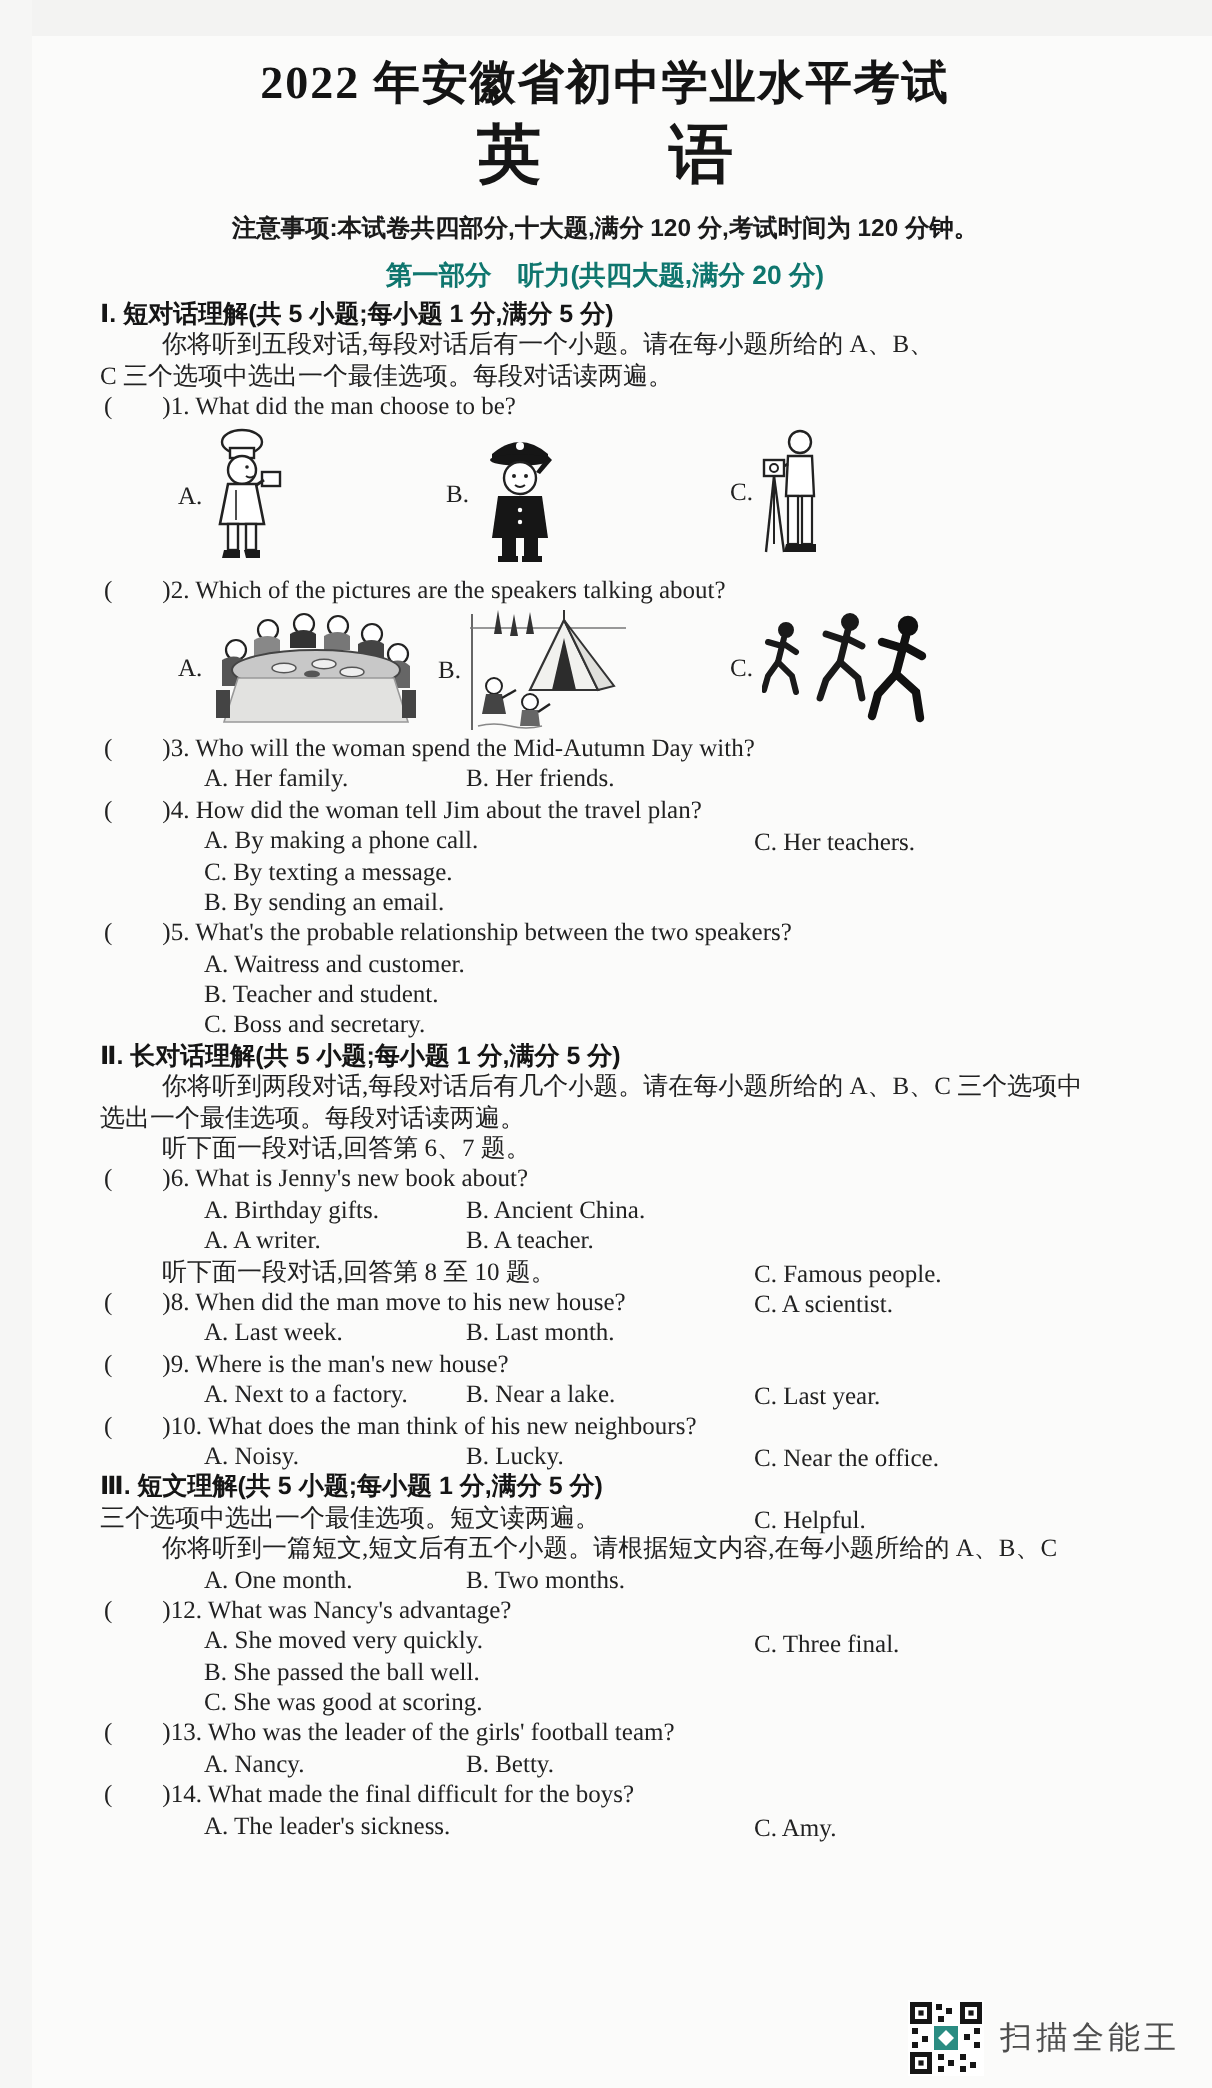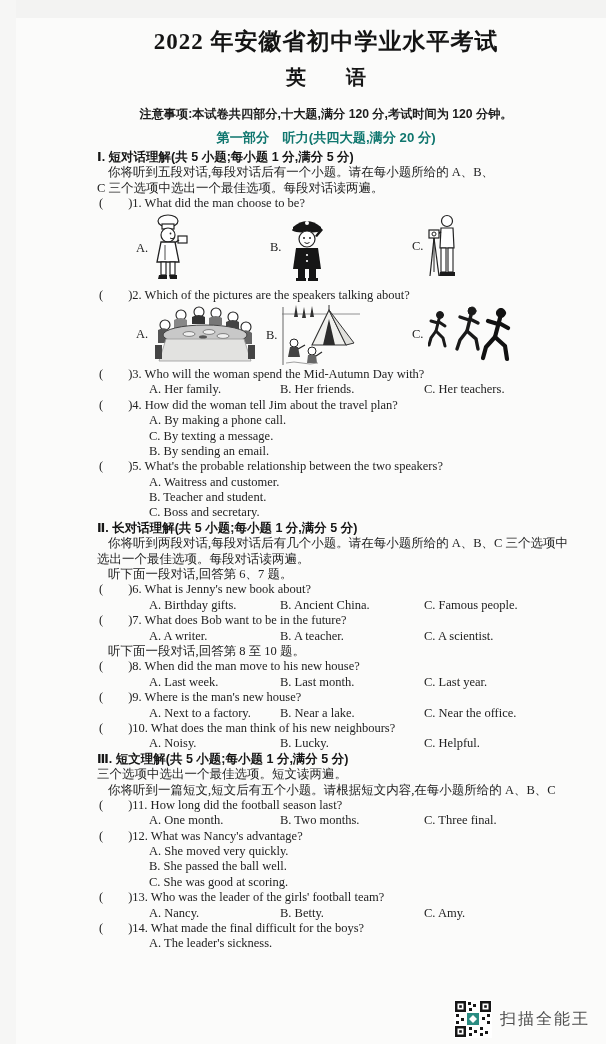--- a/index.html
+++ b/index.html
@@ -8,57 +8,57 @@
     position:relative;
     width:606px;height:1044px;
     margin:0 auto;
     background:#fbfbfa;
     overflow:hidden;
     font-family:"Liberation Serif","DejaVu Serif",serif;
     color:#1d1d1d;
   }
   .scan-shade-top{position:absolute;left:0;top:0;width:606px;height:18px;background:#f3f3f2;}
   .scan-shade-left{position:absolute;left:0;top:0;width:16px;height:1044px;background:#f6f6f5;}
-  .doc{position:absolute;left:0;top:0;width:606px;padding:0 48px 0 94px;box-sizing:border-box;}
+  .doc{position:absolute;left:0;top:0;width:606px;padding:0 48px 0 47px;box-sizing:border-box;}
   .title{
     margin-top:28px;text-align:center;
     font-size:23px;line-height:28px;font-weight:bold;color:#141414;
     letter-spacing:1px;white-space:pre;
   }
   .subject{
     margin-top:4px;text-align:center;
-    font-size:20px;line-height:34px;font-weight:bold;color:#161616;white-space:pre;
+    font-size:32px;line-height:34px;font-weight:bold;color:#161616;white-space:pre;
   }
   .notice{
     margin-top:12px;text-align:center;
     font-family:"Liberation Sans","DejaVu Sans",sans-serif;
     font-size:12.2px;line-height:16px;font-weight:bold;color:#1b1b1b;white-space:pre;
   }
   .part-heading{
     margin-top:7px;text-align:center;
     font-family:"Liberation Sans","DejaVu Sans",sans-serif;
     font-size:13.2px;line-height:17px;font-weight:bold;color:#0f766e;white-space:pre;
   }
   .ln{
     font-size:12.5px;line-height:15.4px;height:15.4px;
     white-space:pre;color:#222;
   }
   .sec-heading{
     font-family:"Liberation Sans","DejaVu Sans",sans-serif;
     font-weight:bold;color:#151515;margin-left:3px;margin-top:4px;
   }
-  .ind-para{margin-left:14px;}
+  .ind-para{margin-left:34px;}
   .ind-zero{margin-left:3px;}
   .q-line{margin-left:5px;}
   .sub-opt{margin-left:55px;}
   .row3{position:relative;}
   .row3 span{position:absolute;top:0;white-space:pre;}
   .cA{left:55px;}
   .cB{left:186px;}
-  .cC{left:330px;}
+  .cC{left:330px;margin-top:32px;}
   .img-row{position:relative;}
   .img-row-1{height:76px;}
   .img-row-2{height:64px;}
   .img-item{position:absolute;top:2px;display:flex;align-items:center;gap:5px;}
   .img-label{font-size:12.5px;color:#222;}
   .footer{
     position:absolute;right:16px;bottom:6px;
     display:flex;align-items:center;gap:8px;
   }
   .scanner-text{
@@ -241,21 +241,20 @@
     <div class="ln ind-zero">选出一个最佳选项。每段对话读两遍。</div>
     <div class="ln ind-para">听下面一段对话,回答第 6、7 题。</div>
 
     <div class="ln q-line">(        )6. What is Jenny's new book about?</div>
     <div class="ln row3">
       <span class="cA">A. Birthday gifts.</span>
       <span class="cB">B. Ancient China.</span>
       <span class="cC">C. Famous people.</span>
     </div>
 
-    <div class="ln q-line">(        )7. What does Bob want to be in the future?</div>
     <div class="ln row3">
       <span class="cA">A. A writer.</span>
       <span class="cB">B. A teacher.</span>
       <span class="cC">C. A scientist.</span>
     </div>
 
     <div class="ln ind-para">听下面一段对话,回答第 8 至 10 题。</div>
 
     <div class="ln q-line">(        )8. When did the man move to his new house?</div>
     <div class="ln row3">
@@ -275,21 +274,20 @@
     <div class="ln row3">
       <span class="cA">A. Noisy.</span>
       <span class="cB">B. Lucky.</span>
       <span class="cC">C. Helpful.</span>
     </div>
 
     <div class="ln sec-heading" style="margin-top:0">Ⅲ. 短文理解(共 5 小题;每小题 1 分,满分 5 分)</div>
     <div class="ln ind-zero">三个选项中选出一个最佳选项。短文读两遍。</div>
     <div class="ln ind-para">你将听到一篇短文,短文后有五个小题。请根据短文内容,在每小题所给的 A、B、C</div>
 
-    <div class="ln q-line">(        )11. How long did the football season last?</div>
     <div class="ln row3">
       <span class="cA">A. One month.</span>
       <span class="cB">B. Two months.</span>
       <span class="cC">C. Three final.</span>
     </div>
 
     <div class="ln q-line">(        )12. What was Nancy's advantage?</div>
     <div class="ln sub-opt">A. She moved very quickly.</div>
     <div class="ln sub-opt">B. She passed the ball well.</div>
     <div class="ln sub-opt">C. She was good at scoring.</div>

